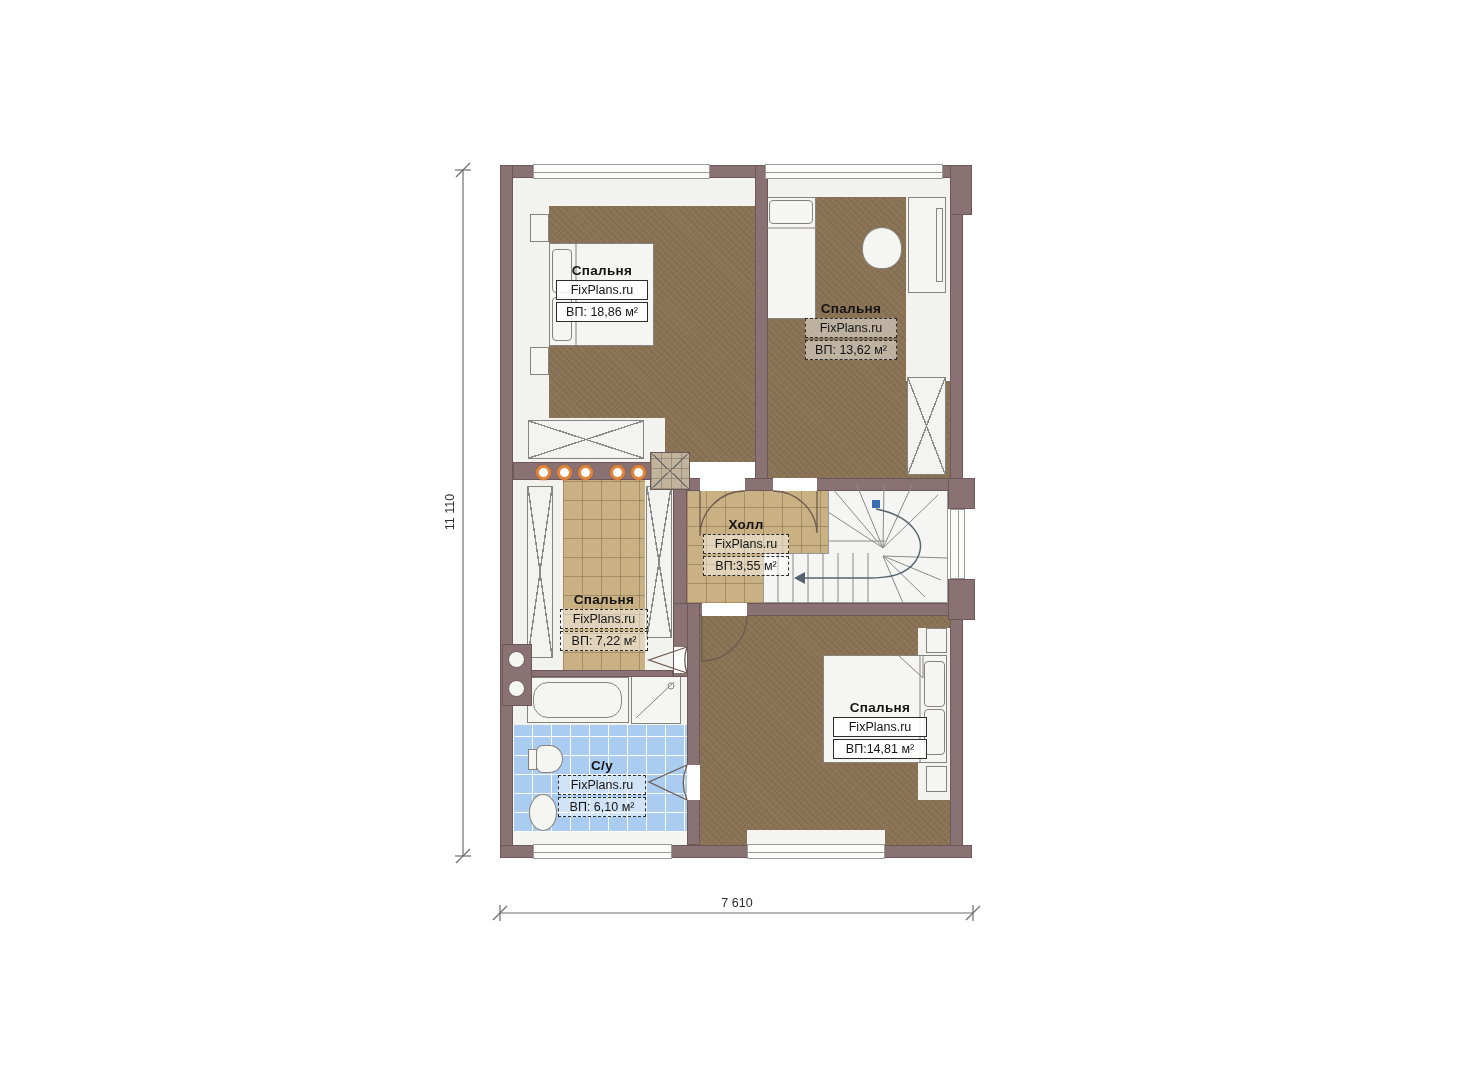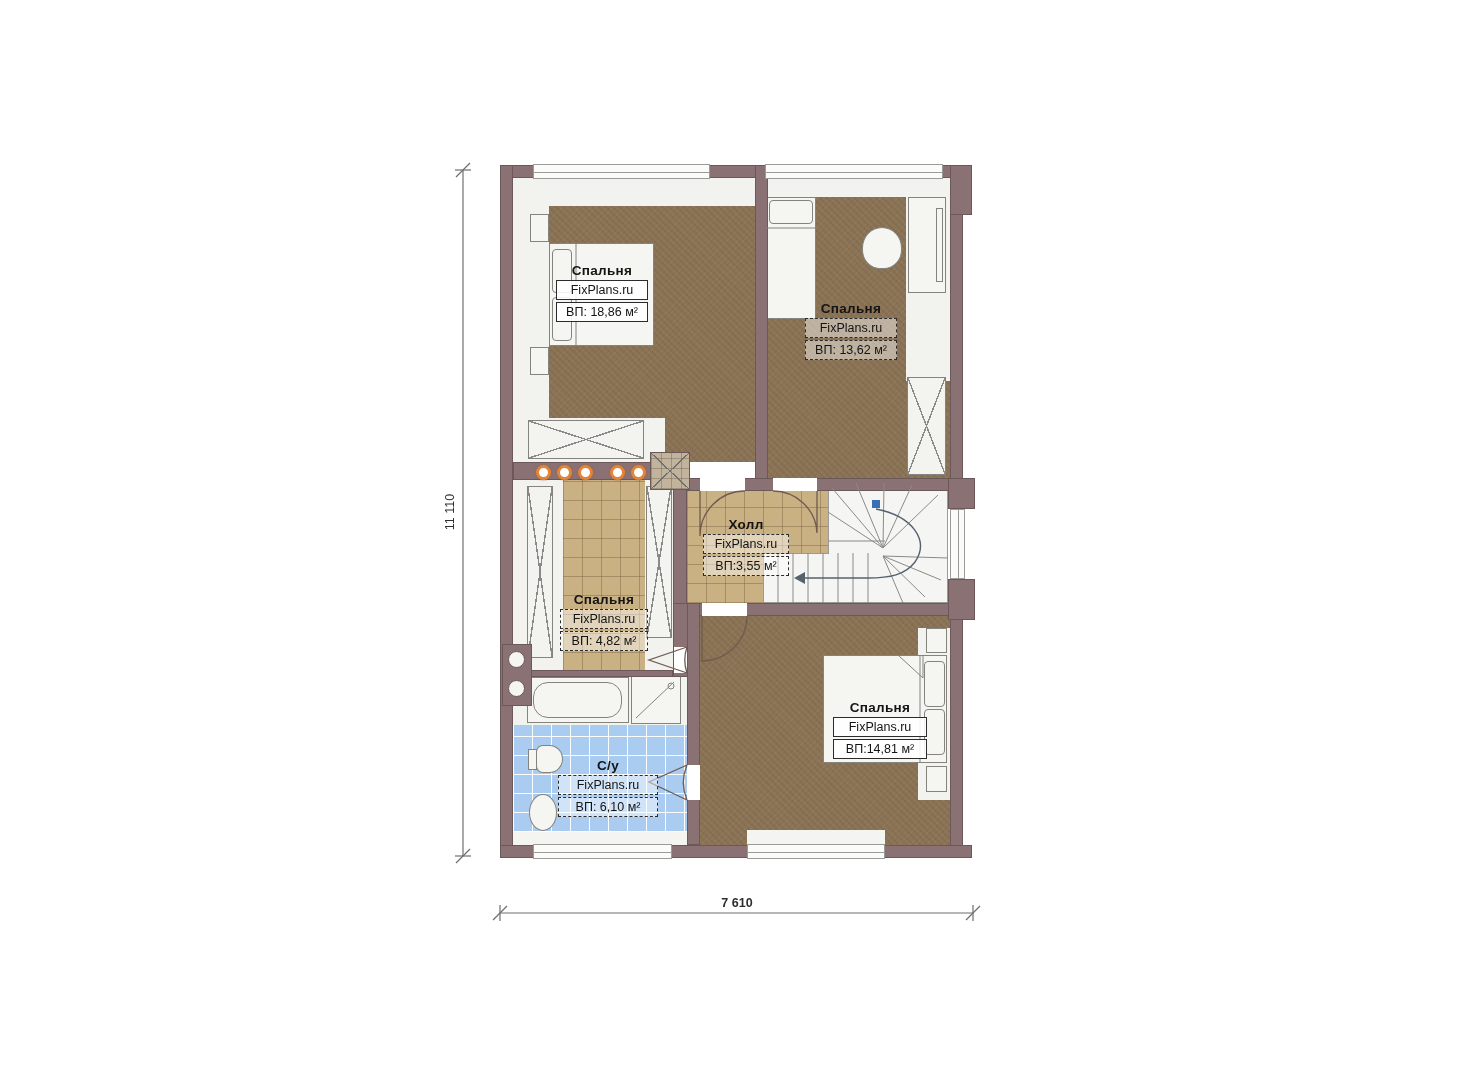--- a/index.html
+++ b/index.html
@@ -223,29 +223,29 @@
     <div class="rbox">ВП: 13,62 м²</div>
   </div>
   <div class="room-label dashed" style="left:703px;top:517px;width:86px;text-align:center;">
     <div class="rname">Холл</div>
     <div class="rbox">FixPlans.ru</div>
     <div class="rbox">ВП:3,55 м²</div>
   </div>
   <div class="room-label dashed" style="left:560px;top:592px;width:88px;">
     <div class="rname">Спальня</div>
     <div class="rbox">FixPlans.ru</div>
-    <div class="rbox">ВП: 4,82 м²</div>
-  </div>
-  <div class="room-label dashed" style="left:558px;top:758px;width:100px;">
+    <div class="rbox">ВП: 7,22 м²</div>
+  </div>
+  <div class="room-label dashed" style="left:558px;top:758px;width:88px;">
     <div class="rname">С/у</div>
     <div class="rbox">FixPlans.ru</div>
     <div class="rbox">ВП: 6,10 м²</div>
   </div>
   <div class="room-label" style="left:833px;top:700px;width:94px;">
     <div class="rname">Спальня</div>
     <div class="rbox">FixPlans.ru</div>
     <div class="rbox">ВП:14,81 м²</div>
   </div>
 
   <div class="dim-text" style="left:420px;top:505px;transform:rotate(-90deg);transform-origin:center;width:60px;text-align:center;">11 110</div>
-  <div class="dim-text" style="left:697px;top:896px;width:80px;text-align:center;font-weight:bold;">7 610</div>
+  <div class="dim-text" style="left:697px;top:896px;width:80px;text-align:center;">7 610</div>
 
 </div>
 
 </body></html>

